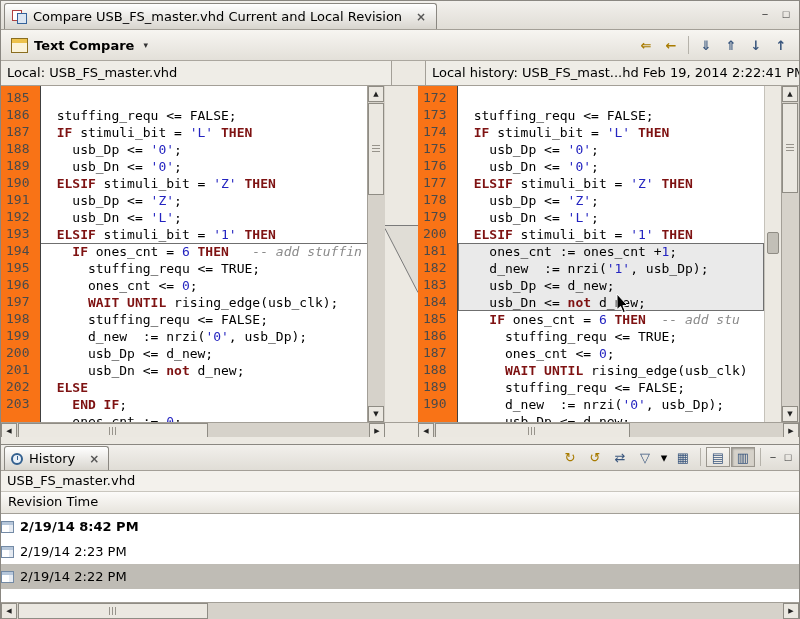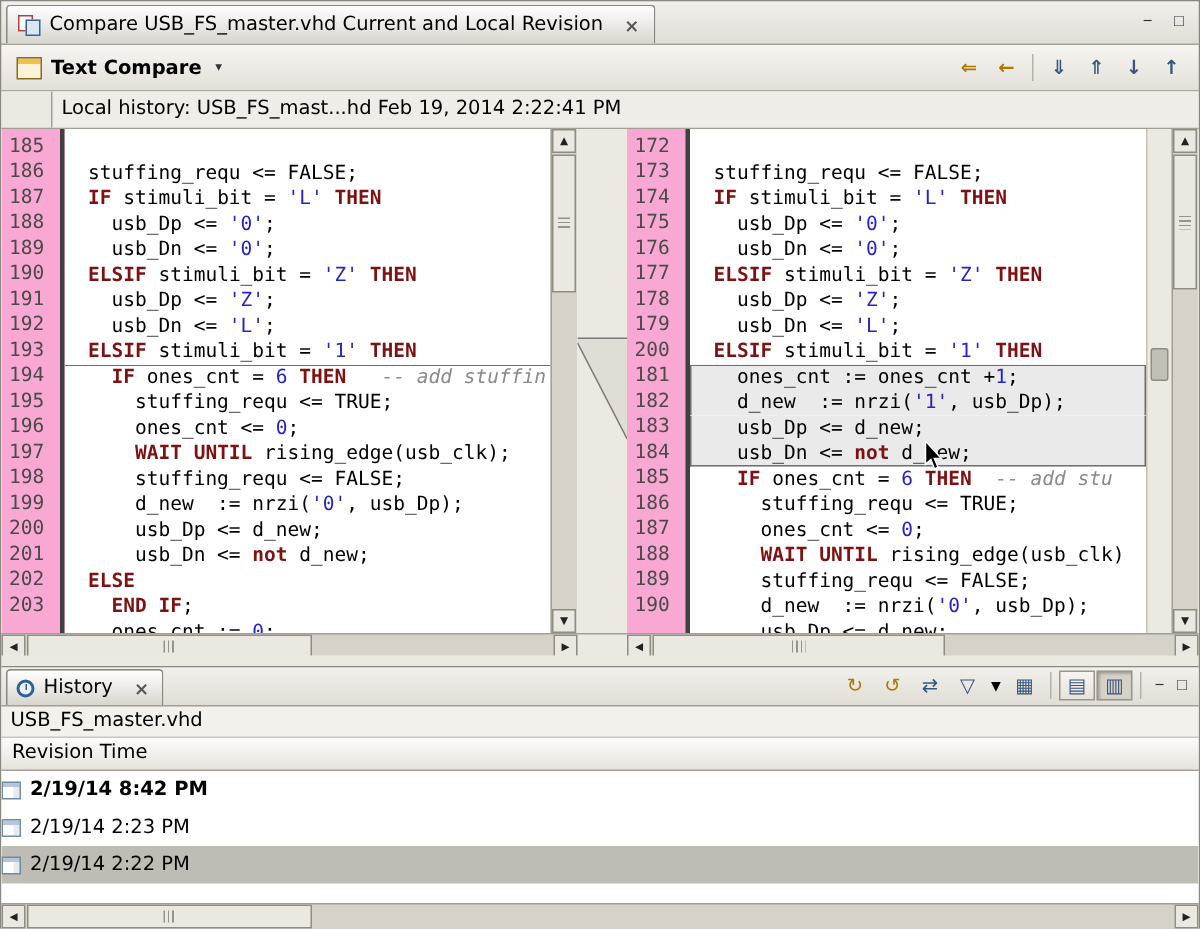--- a/index.html
+++ b/index.html
@@ -39,21 +39,21 @@
   .headers{display:flex;height:24px;border-bottom:1px solid #a39f97;background:#eceae4;}
   .pane-header{line-height:23px;padding-left:6px;white-space:nowrap;overflow:hidden;background:#efede7;}
   .ph-left{width:384px;border-right:1px solid #a39f97;}
   .hgap{width:33px;background:#ece9e2;}
   .ph-right{flex:1;border-left:1px solid #a39f97;}
 
   .code-row{display:flex;height:336px;background:#ece9e2;}
   .pane{background:#fff;display:flex;overflow:hidden;}
   .pane.pl{width:384px;}
   .pane.pr{flex:1;justify-content:flex-end;}
-  .gutter{width:34px;padding:3px 0 0 5px;background:#f9a8d4;color:#4a4a4a;border-right:3px solid #404040;
+  .gutter{width:34px;padding:3px 0 0 5px;background:#f97316;color:#4a4a4a;border-right:1px solid #404040;
           font:13px/17px "DejaVu Sans Mono","Liberation Mono",monospace;flex:none;}
   .gline{height:17px;white-space:pre;}
   .code-lines{flex:1;padding-top:21px;overflow:hidden;position:relative;
               font:13px/17px "DejaVu Sans Mono","Liberation Mono",monospace;}
   .cline{height:17px;white-space:pre;}
   .t-p{color:#000;}
   .t-k{color:var(--keyword,#7e1212);font-weight:bold;}
   .t-s{color:var(--literal,#2424c0);}
   .t-n{color:var(--literal,#2424c0);}
   .t-c{color:var(--comment,#8a8a8a);font-style:italic;}
@@ -153,20 +153,21 @@
         <button class="tbtn gold">←</button>
         <span class="tbsep"></span>
         <button class="tbtn navy">⇓</button>
         <button class="tbtn navy">⇑</button>
         <button class="tbtn navy">↓</button>
         <button class="tbtn navy">↑</button>
       </div>
     </div>
 
     <div class="headers">
+      <div class="pane-header ph-left">Local: USB_FS_master.vhd</div>
       <div class="hgap"></div>
       <div class="pane-header ph-right">Local history: USB_FS_mast...hd Feb 19, 2014 2:22:41 PM</div>
     </div>
 
     <div class="code-row">
       <div class="pane pl">
         <div class="gutter" id="left-gutter">
             <div class="gline">185</div>
             <div class="gline">186</div>
             <div class="gline">187</div>

